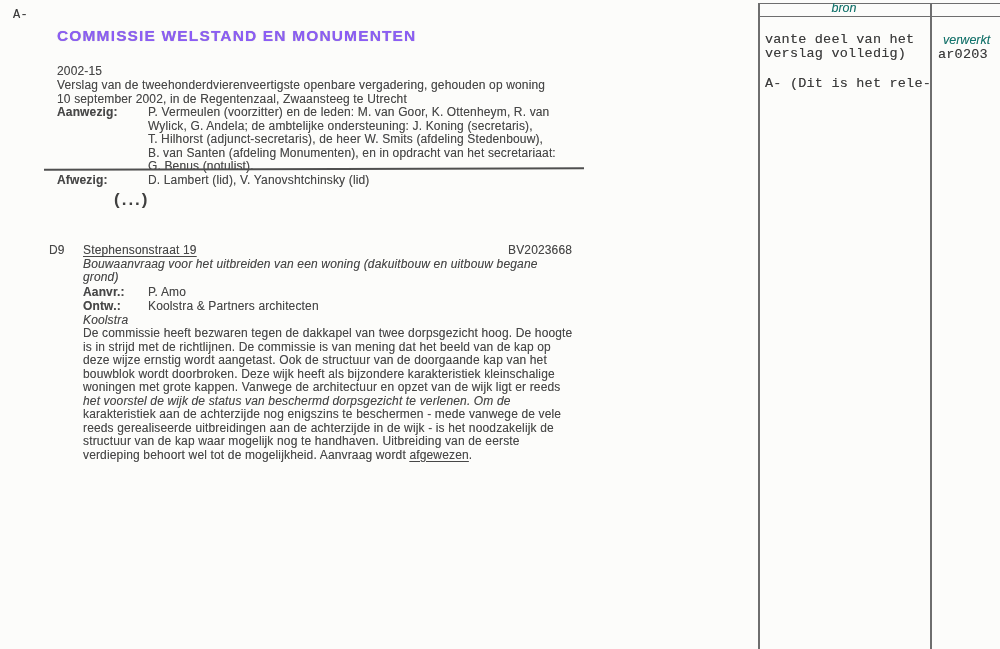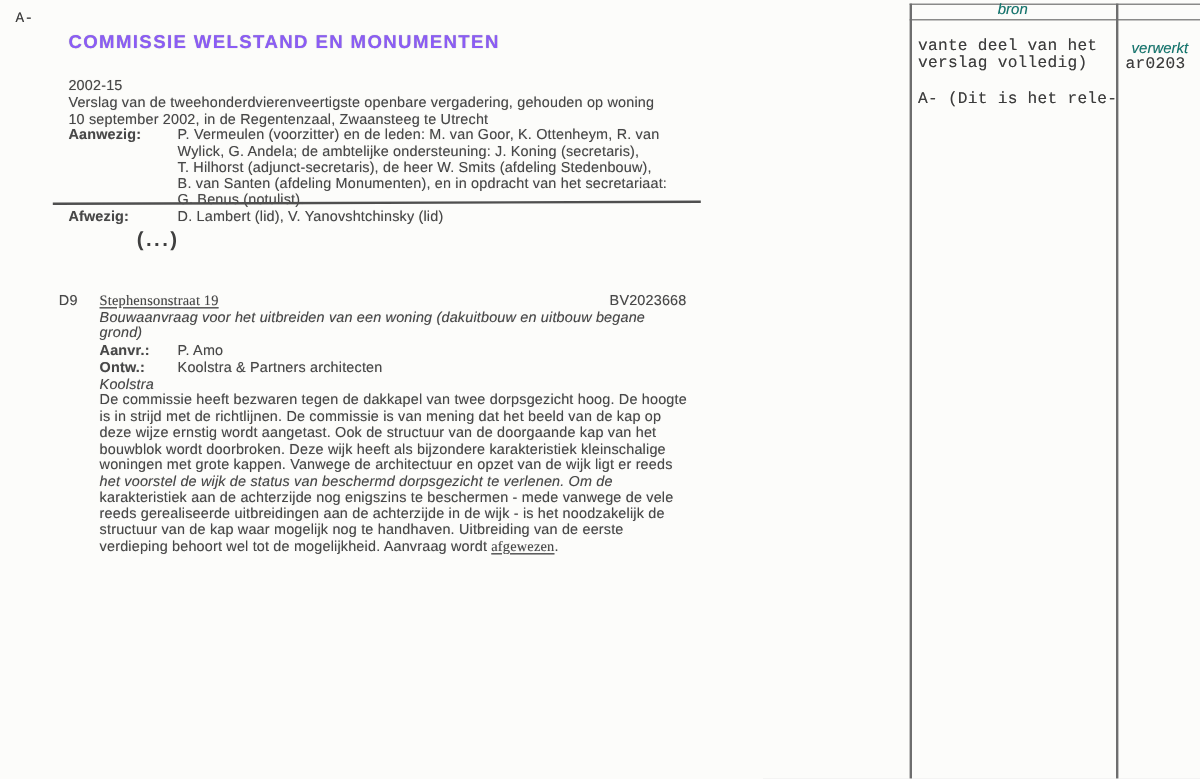--- a/index.html
+++ b/index.html
@@ -5,21 +5,21 @@
   html,body{margin:0;padding:0;background:#e8e8e6;}
   .page{
     position:relative;width:1000px;height:649px;background:#fcfcfa;
     font-family:"Liberation Sans",sans-serif;color:#474747;overflow:hidden;
   }
   .abs{position:absolute;white-space:nowrap;}
   .t{font-size:12px;line-height:13.6px;letter-spacing:.15px;
      text-shadow:0 0 .6px rgba(80,80,80,.45);margin-top:20px;}
   .b{font-weight:bold;}
   .it{font-style:italic;}
-  .ul{text-decoration:underline;text-underline-offset:2px;font-family:Liberation Serif, serif;}
+  .ul{text-decoration:underline;text-underline-offset:2px;}
   .title{font-size:15.5px;font-weight:bold;letter-spacing:1.15px;color:#8b5cf6;
      text-shadow:0 0 .7px rgba(60,60,60,.5);}
   .mono{font-family:"Liberation Mono","DejaVu Sans Mono",monospace;
      color:#3c3c3c;font-size:13.5px;line-height:13.8px;letter-spacing:.2px;
      text-shadow:0 0 .5px rgba(60,60,60,.5);}
   .hline{position:absolute;background:#6e6e6e;}
   .vline{position:absolute;background:#6e6e6e;}
   .rule{position:absolute;background:#4f4f4f;transform:rotate(-.18deg);}
   .omit{font-size:17px;font-weight:bold;letter-spacing:2px;color:#3f3f3f;}
   .hdr-it{font-style:italic;font-size:12.5px;color:#0f766e;

